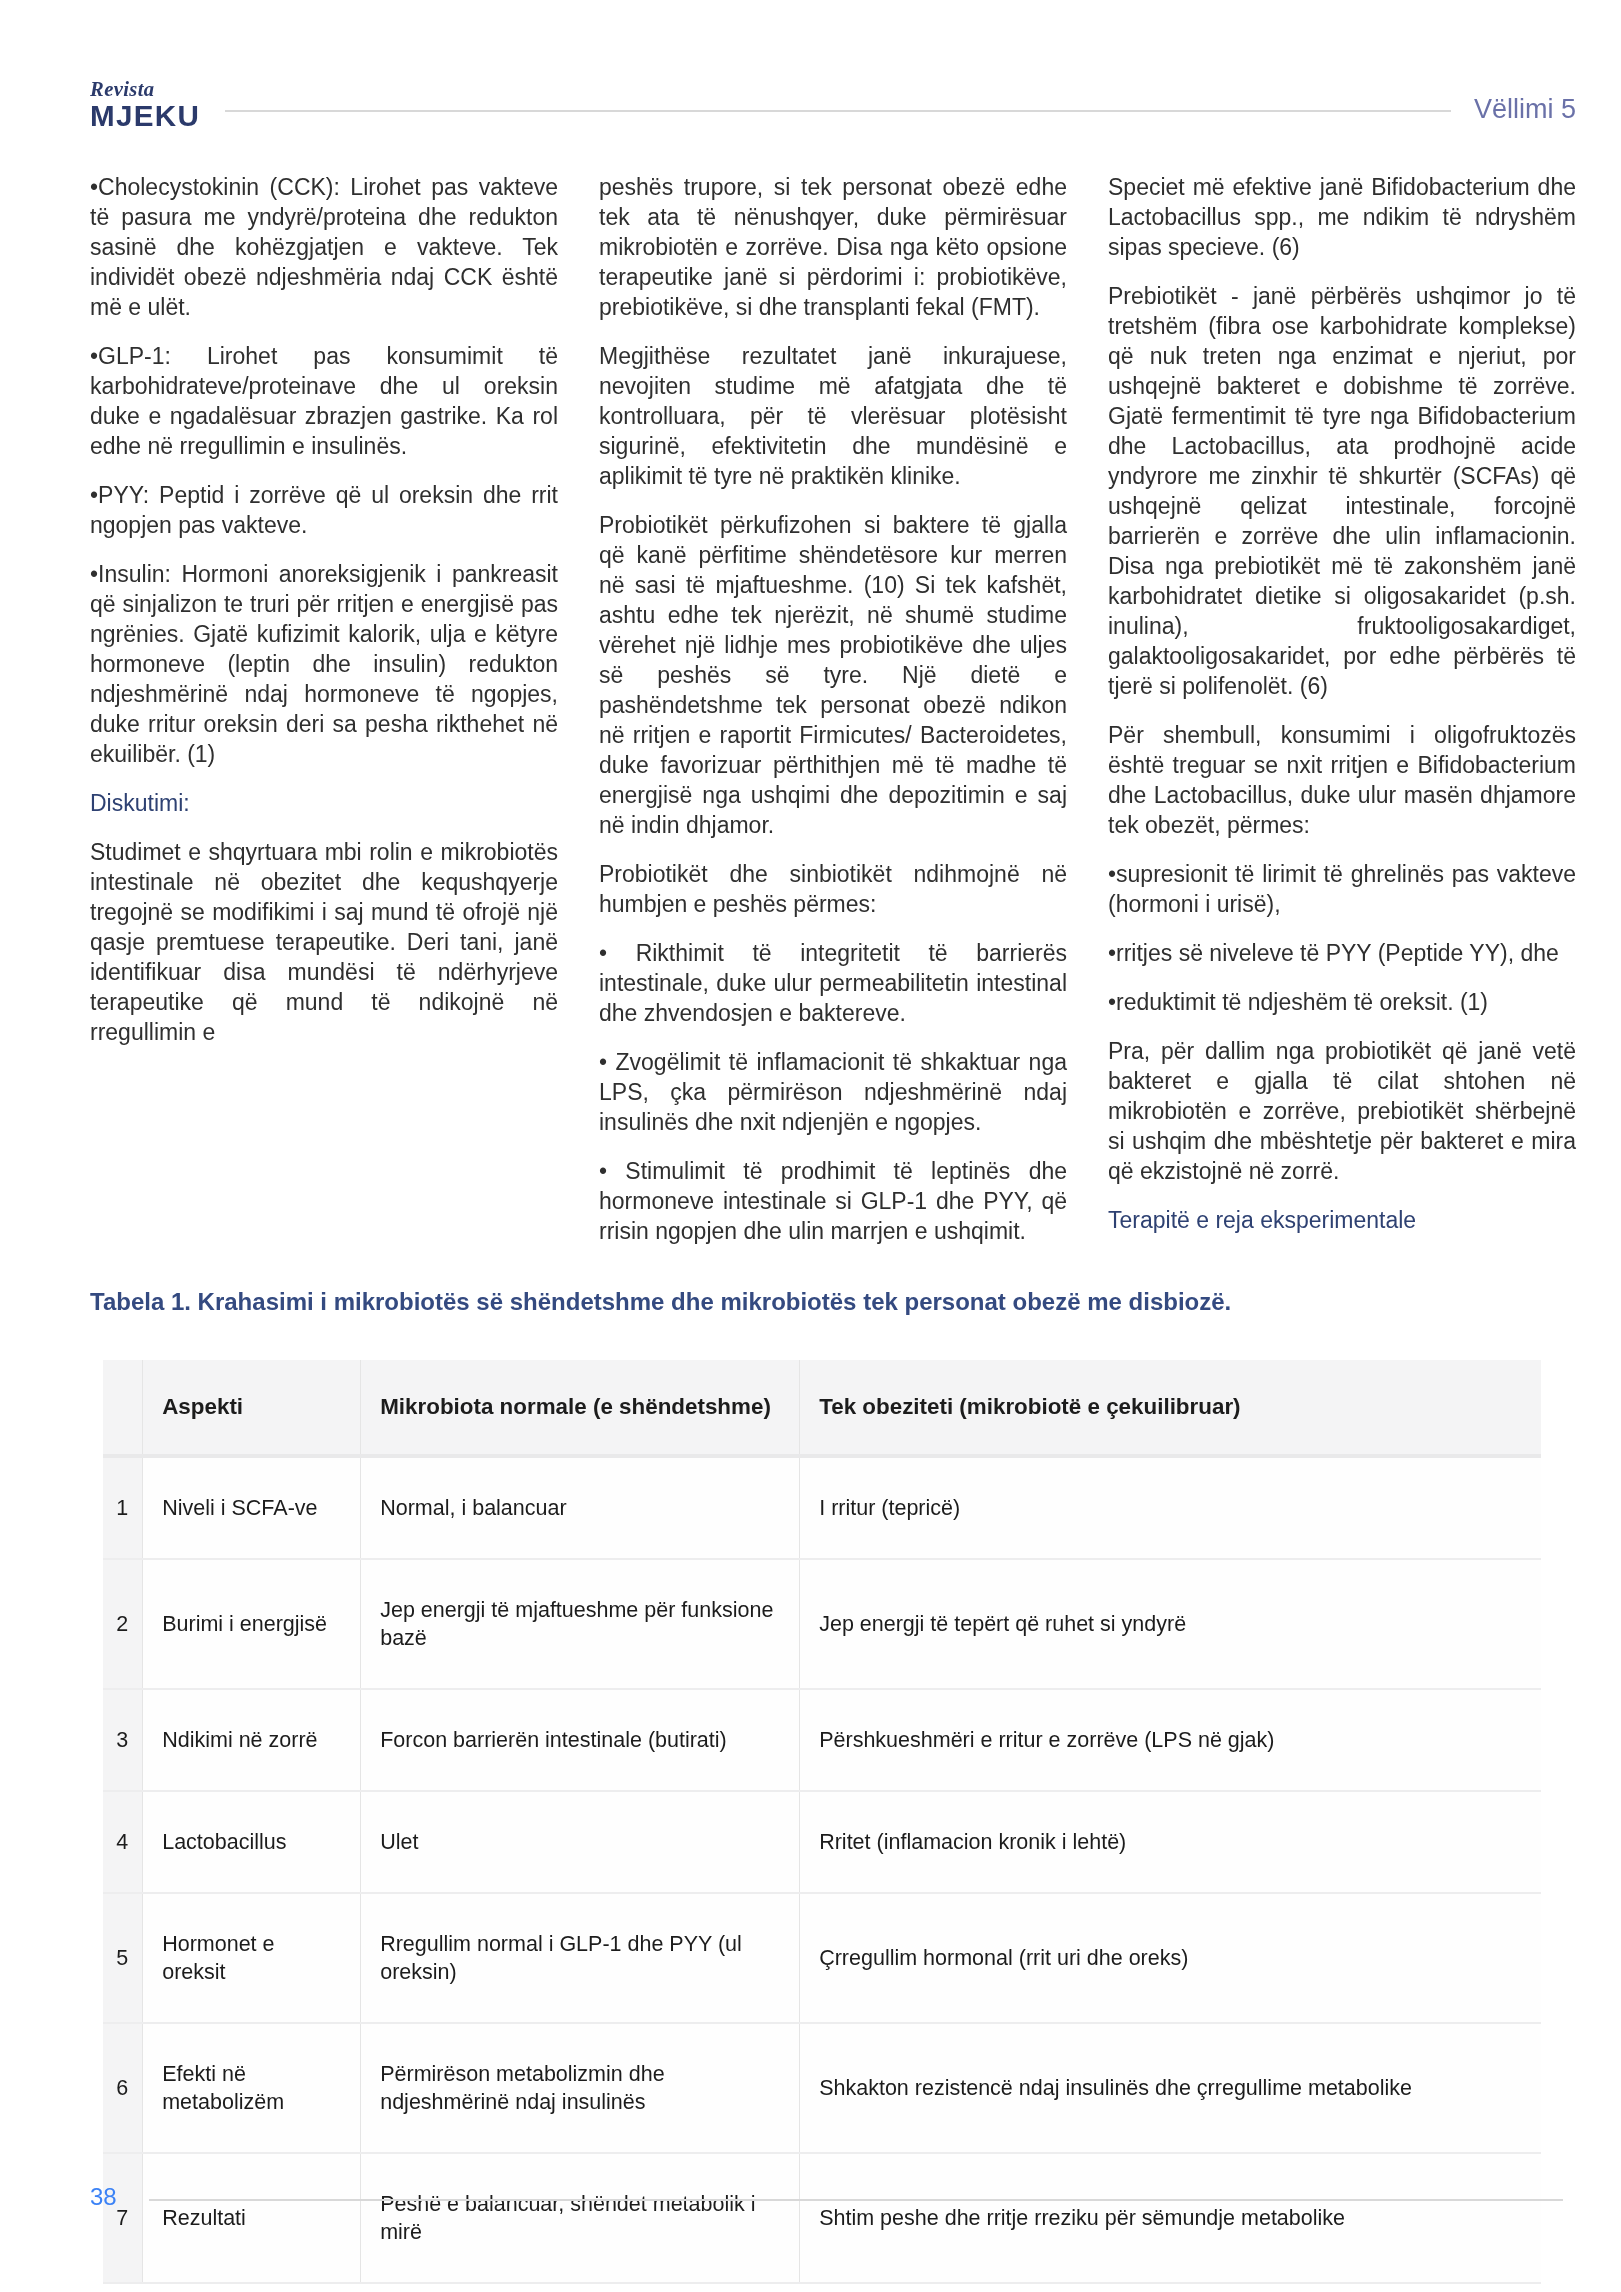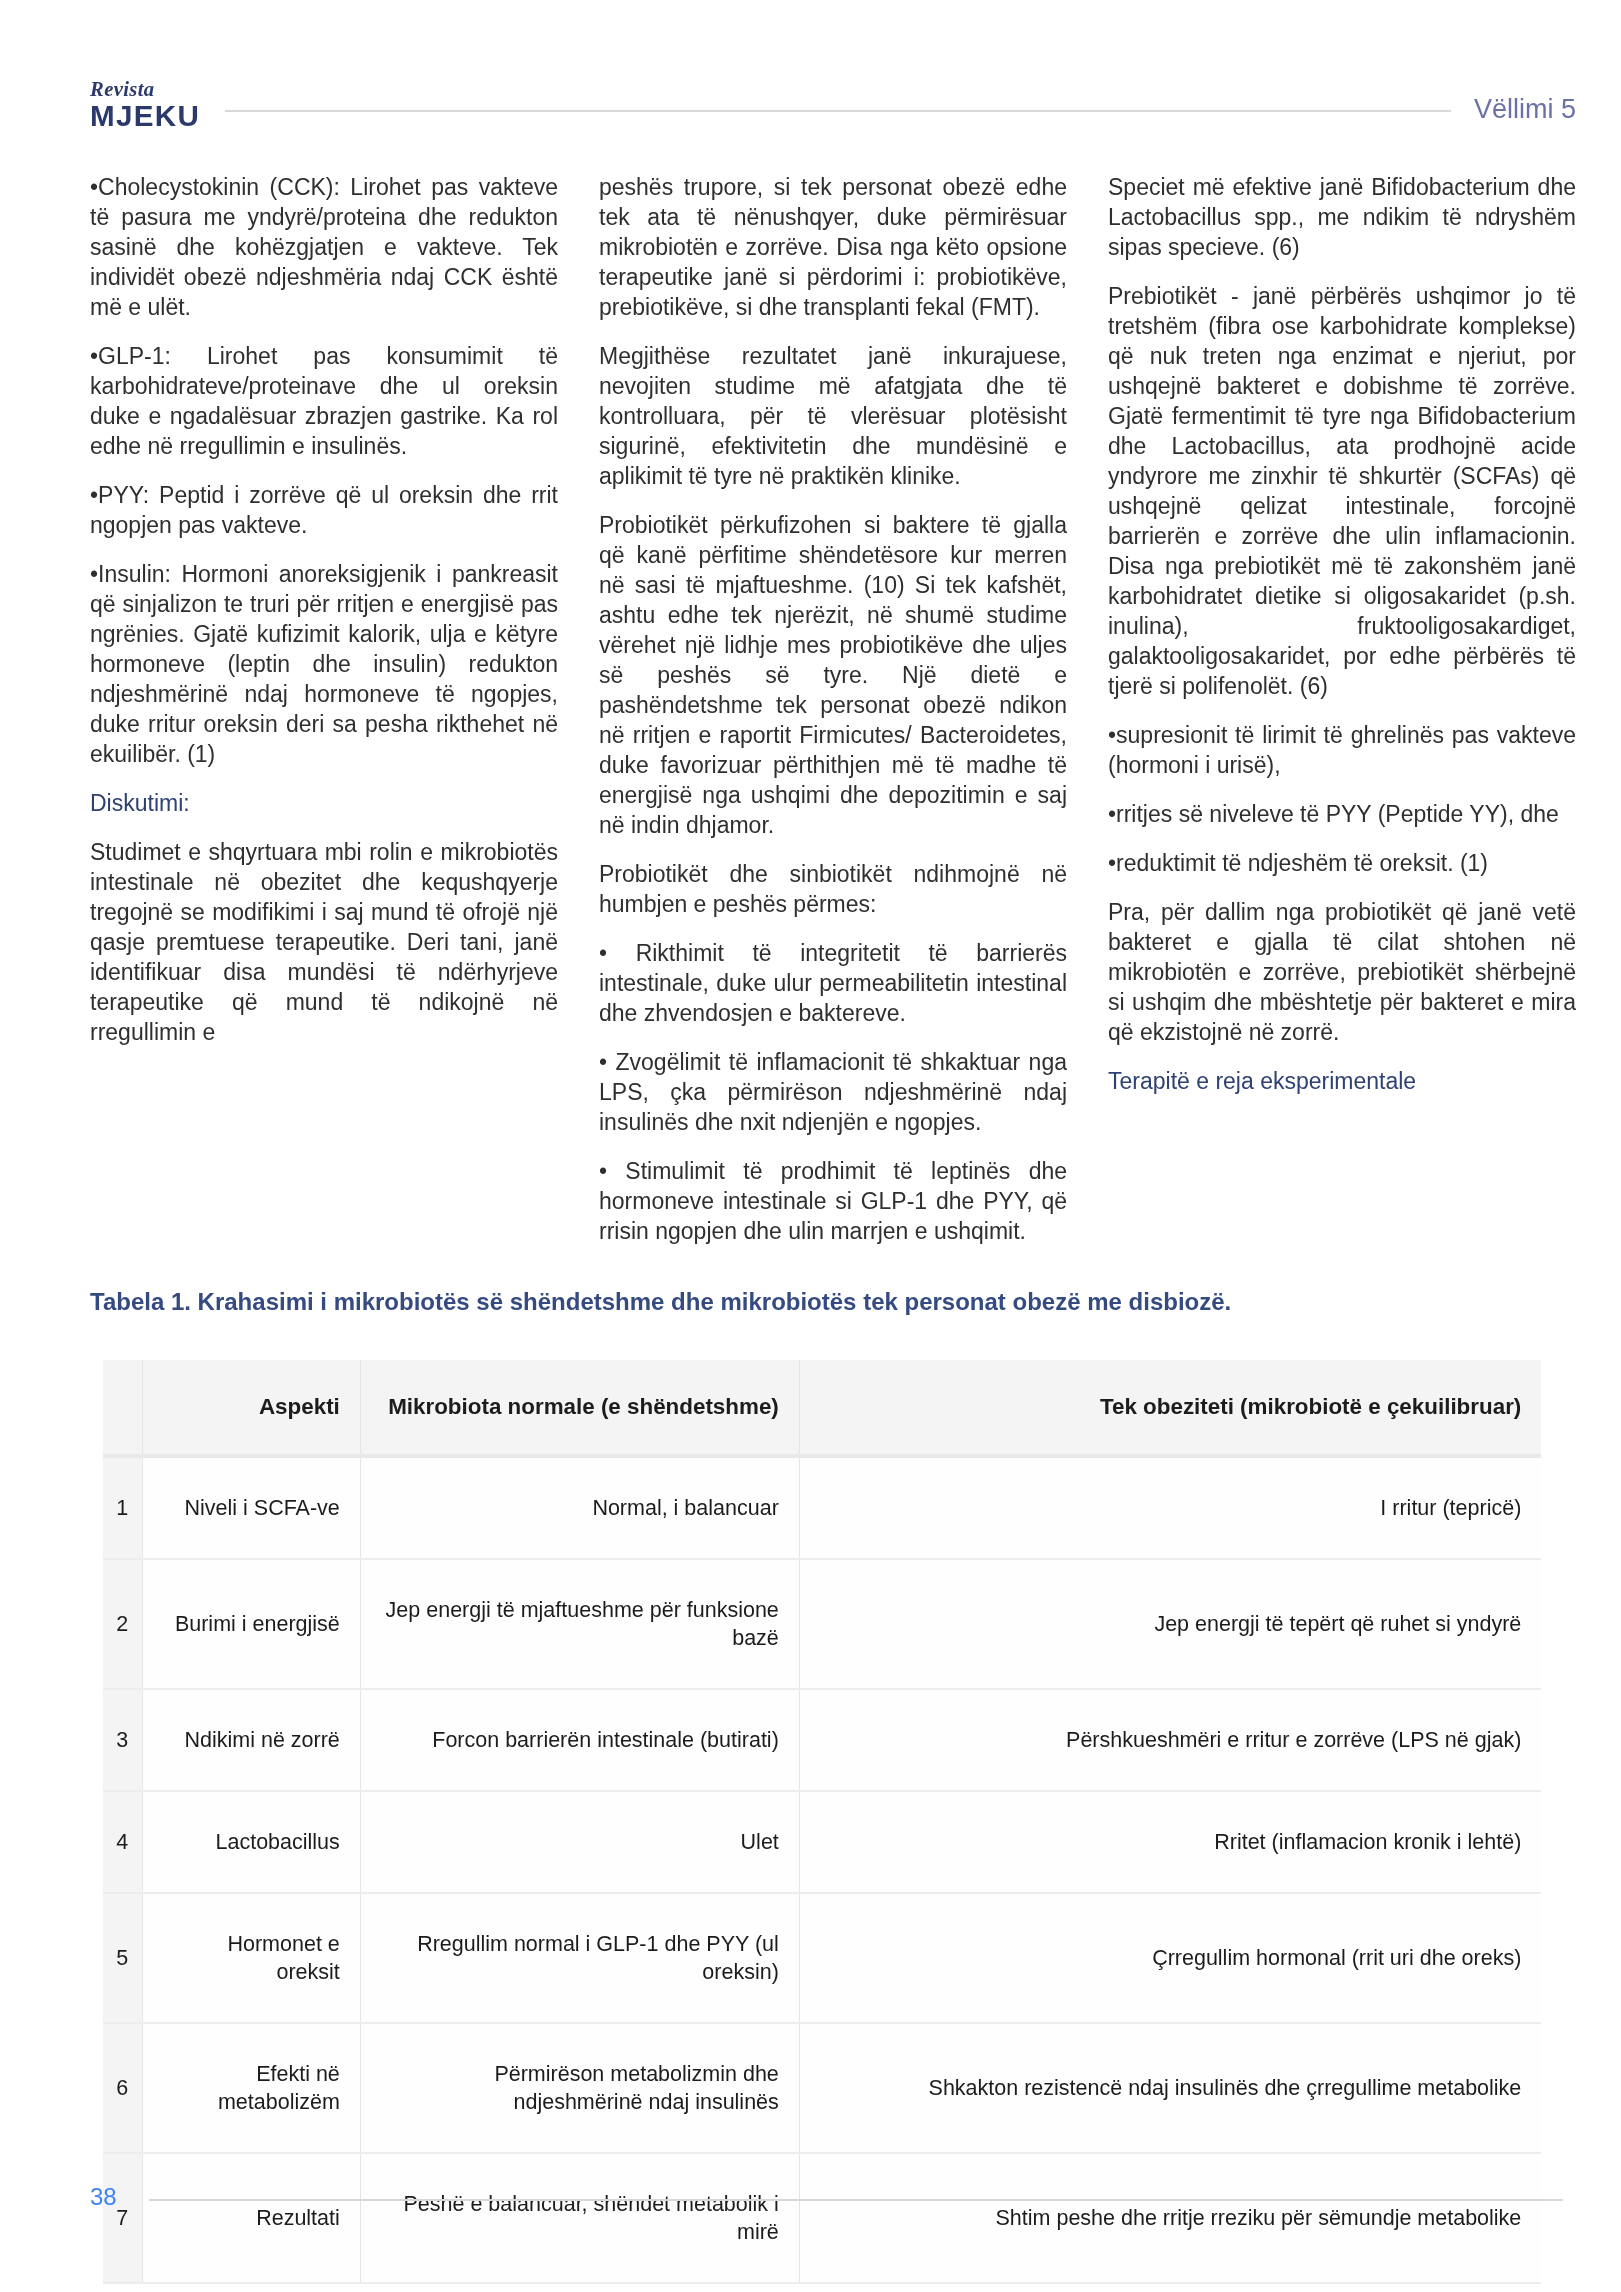--- a/index.html
+++ b/index.html
@@ -58,21 +58,21 @@
 
   
   .tablewrap { position: absolute; top: 1360px; left: 103px; }
   table { border-collapse: collapse; table-layout: fixed; width: 1437px; }
   col.c-num   { width: 39px; }
   col.c-asp   { width: 218px; }
   col.c-norm  { width: 439px; }
   col.c-obes  { width: 742px; }
   th, td {
     font-family: "Liberation Sans", sans-serif;
-    text-align: right; vertical-align: middle;
+    text-align: left; vertical-align: middle;
     border-right: 0.9px solid #e5e5e5;
     border-bottom: 2.7px solid #ededee;
   }
   th:last-child, td:last-child { border-right: none; }
   thead th {
     background: #f4f4f5;
     font-size: 22.4px; font-weight: bold; color: #1c1c1c;
     padding: 34px 19.7px;
   }
   tbody td {
@@ -123,20 +123,21 @@
         <p class="block paragraph">Megjithëse rezultatet janë inkurajuese, nevojiten studime më afatgjata dhe të kontrolluara, për të vlerësuar plotësisht sigurinë, efektivitetin dhe mundësinë e aplikimit të tyre në praktikën klinike.</p>
         <p class="block paragraph">Probiotikët përkufizohen si baktere të gjalla që kanë përfitime shëndetësore kur merren në sasi të mjaftueshme. (10) Si tek kafshët, ashtu edhe tek njerëzit, në shumë studime vërehet një lidhje mes probiotikëve dhe uljes së peshës së tyre. Një dietë e pashëndetshme tek personat obezë ndikon në rritjen e raportit Firmicutes/ Bacteroidetes, duke favorizuar përthithjen më të madhe të energjisë nga ushqimi dhe depozitimin e saj në indin dhjamor.</p>
         <p class="block paragraph">Probiotikët dhe sinbiotikët ndihmojnë në humbjen e peshës përmes:</p>
         <p class="block bullet">• Rikthimit të integritetit të barrierës intestinale, duke ulur permeabilitetin intestinal dhe zhvendosjen e baktereve.</p>
         <p class="block bullet">• Zvogëlimit të inflamacionit të shkaktuar nga LPS, çka përmirëson ndjeshmërinë ndaj insulinës dhe nxit ndjenjën e ngopjes.</p>
         <p class="block bullet">• Stimulimit të prodhimit të leptinës dhe hormoneve intestinale si GLP-1 dhe PYY, që rrisin ngopjen dhe ulin marrjen e ushqimit.</p>
       </div>
     <div class="col">
         <p class="block paragraph">Speciet më efektive janë Bifidobacterium dhe Lactobacillus spp., me ndikim të ndryshëm sipas specieve. (6)</p>
         <p class="block paragraph">Prebiotikët - janë përbërës ushqimor jo të tretshëm (fibra ose karbohidrate komplekse) që nuk treten nga enzimat e njeriut, por ushqejnë bakteret e dobishme të zorrëve. Gjatë fermentimit të tyre nga Bifidobacterium dhe Lactobacillus, ata prodhojnë acide yndyrore me zinxhir të shkurtër (SCFAs) që ushqejnë qelizat intestinale, forcojnë barrierën e zorrëve dhe ulin inflamacionin. Disa nga prebiotikët më të zakonshëm janë karbohidratet dietike si oligosakaridet (p.sh. inulina), fruktooligosakardiget, galaktooligosakaridet, por edhe përbërës të tjerë si polifenolët. (6)</p>
+        <p class="block paragraph">Për shembull, konsumimi i oligofruktozës është treguar se nxit rritjen e Bifidobacterium dhe Lactobacillus, duke ulur masën dhjamore tek obezët, përmes:</p>
         <p class="block bullet">•supresionit të lirimit të ghrelinës pas vakteve (hormoni i urisë),</p>
         <p class="block bullet">•rritjes së niveleve të PYY (Peptide YY), dhe</p>
         <p class="block bullet">•reduktimit të ndjeshëm të oreksit. (1)</p>
         <p class="block paragraph">Pra, për dallim nga probiotikët që janë vetë bakteret e gjalla të cilat shtohen në mikrobiotën e zorrëve, prebiotikët shërbejnë si ushqim dhe mbështetje për bakteret e mira që ekzistojnë në zorrë.</p>
         <p class="block heading">Terapitë e reja eksperimentale</p>
       </div>
   </div>
 
   <p class="table-caption">Tabela 1. Krahasimi i mikrobiotës së shëndetshme dhe mikrobiotës tek personat obezë me disbiozë.</p>
 

